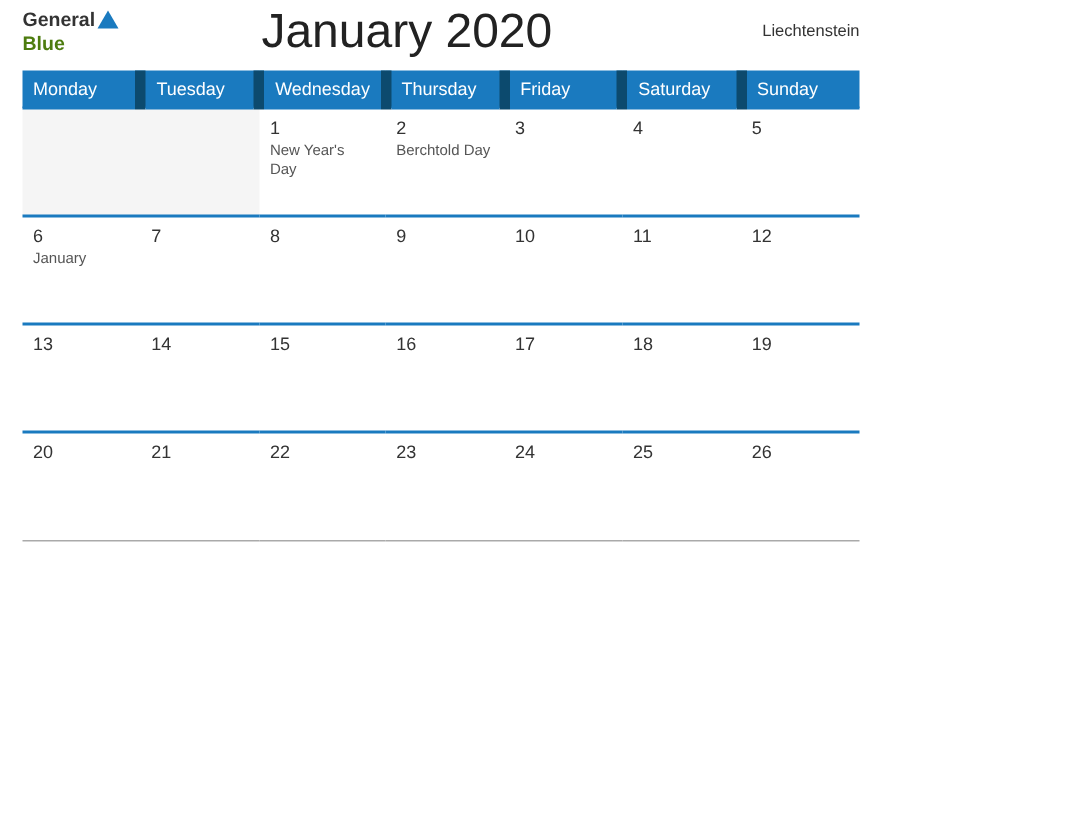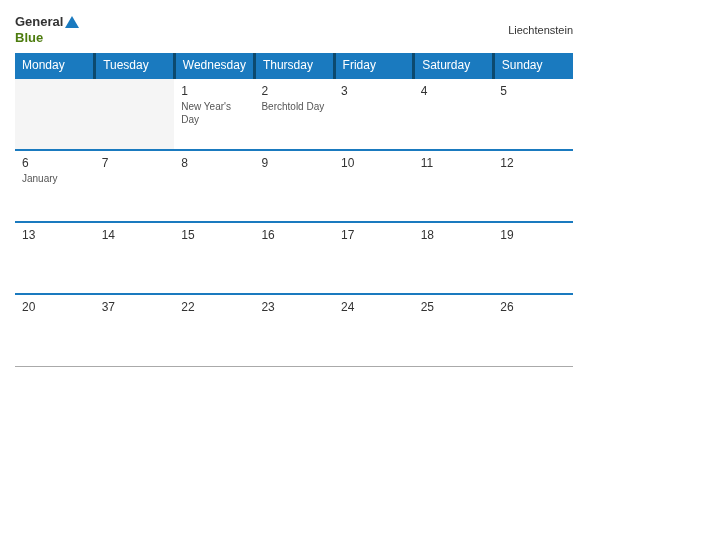--- a/index.html
+++ b/index.html
@@ -7,21 +7,21 @@
       width: 712px;
       height: 550px;
       background: #fff;
       font-family: Arial, sans-serif;
       overflow: hidden;
     }
     .calendar-container {
       width: 588px;
       height: 550px;
       background: #fff;
-      padding: 14px 15px 10px 15px;
+      padding: 2px 15px 10px 15px;
     }
     .header {
       display: flex;
       align-items: center;
       justify-content: space-between;
       margin-bottom: 8px;
     }
     .logo {
       display: flex;
       flex-direction: column;
@@ -67,21 +67,21 @@
     }
     .calendar-table thead tr {
       background: #1a7abf;
     }
     .calendar-table thead th {
       color: #fff;
       font-size: 12px;
       font-weight: normal;
       text-align: left;
       padding: 5px 7px;
-      border-right: 3px solid #0c4a6e;
+      border-right: 7px solid #0c4a6e;
     }
     .calendar-table thead th:last-child {
       border-right: none;
     }
     .calendar-table tbody tr {
       border-bottom: 1px solid #aaa;
     }
     .calendar-table tbody td {
       vertical-align: top;
       padding: 5px 7px 5px 7px;
@@ -117,20 +117,21 @@
 
 <div class="calendar-container">
   <div class="header">
     <div class="logo">
       <div class="logo-row">
         <span class="logo-general">General</span>
         <span class="logo-triangle"></span>
       </div>
       <span class="logo-blue">Blue</span>
     </div>
+    <div class="calendar-title">January 2020</div>
     <div class="country">Liechtenstein</div>
   </div>
 
   <table class="calendar-table">
     <thead>
       <tr>
       <th>Monday</th>
           <th>Tuesday</th>
           <th>Wednesday</th>
           <th>Thursday</th>
@@ -206,21 +207,21 @@
           </td>
           <td>
             <span class="day-number">19</span>
           </td>
         </tr>
         <tr>
           <td>
             <span class="day-number">20</span>
           </td>
           <td>
-            <span class="day-number">37</span>
+            <span class="day-number">21</span>
           </td>
           <td>
             <span class="day-number">22</span>
           </td>
           <td>
             <span class="day-number">23</span>
           </td>
           <td>
             <span class="day-number">24</span>
           </td>

